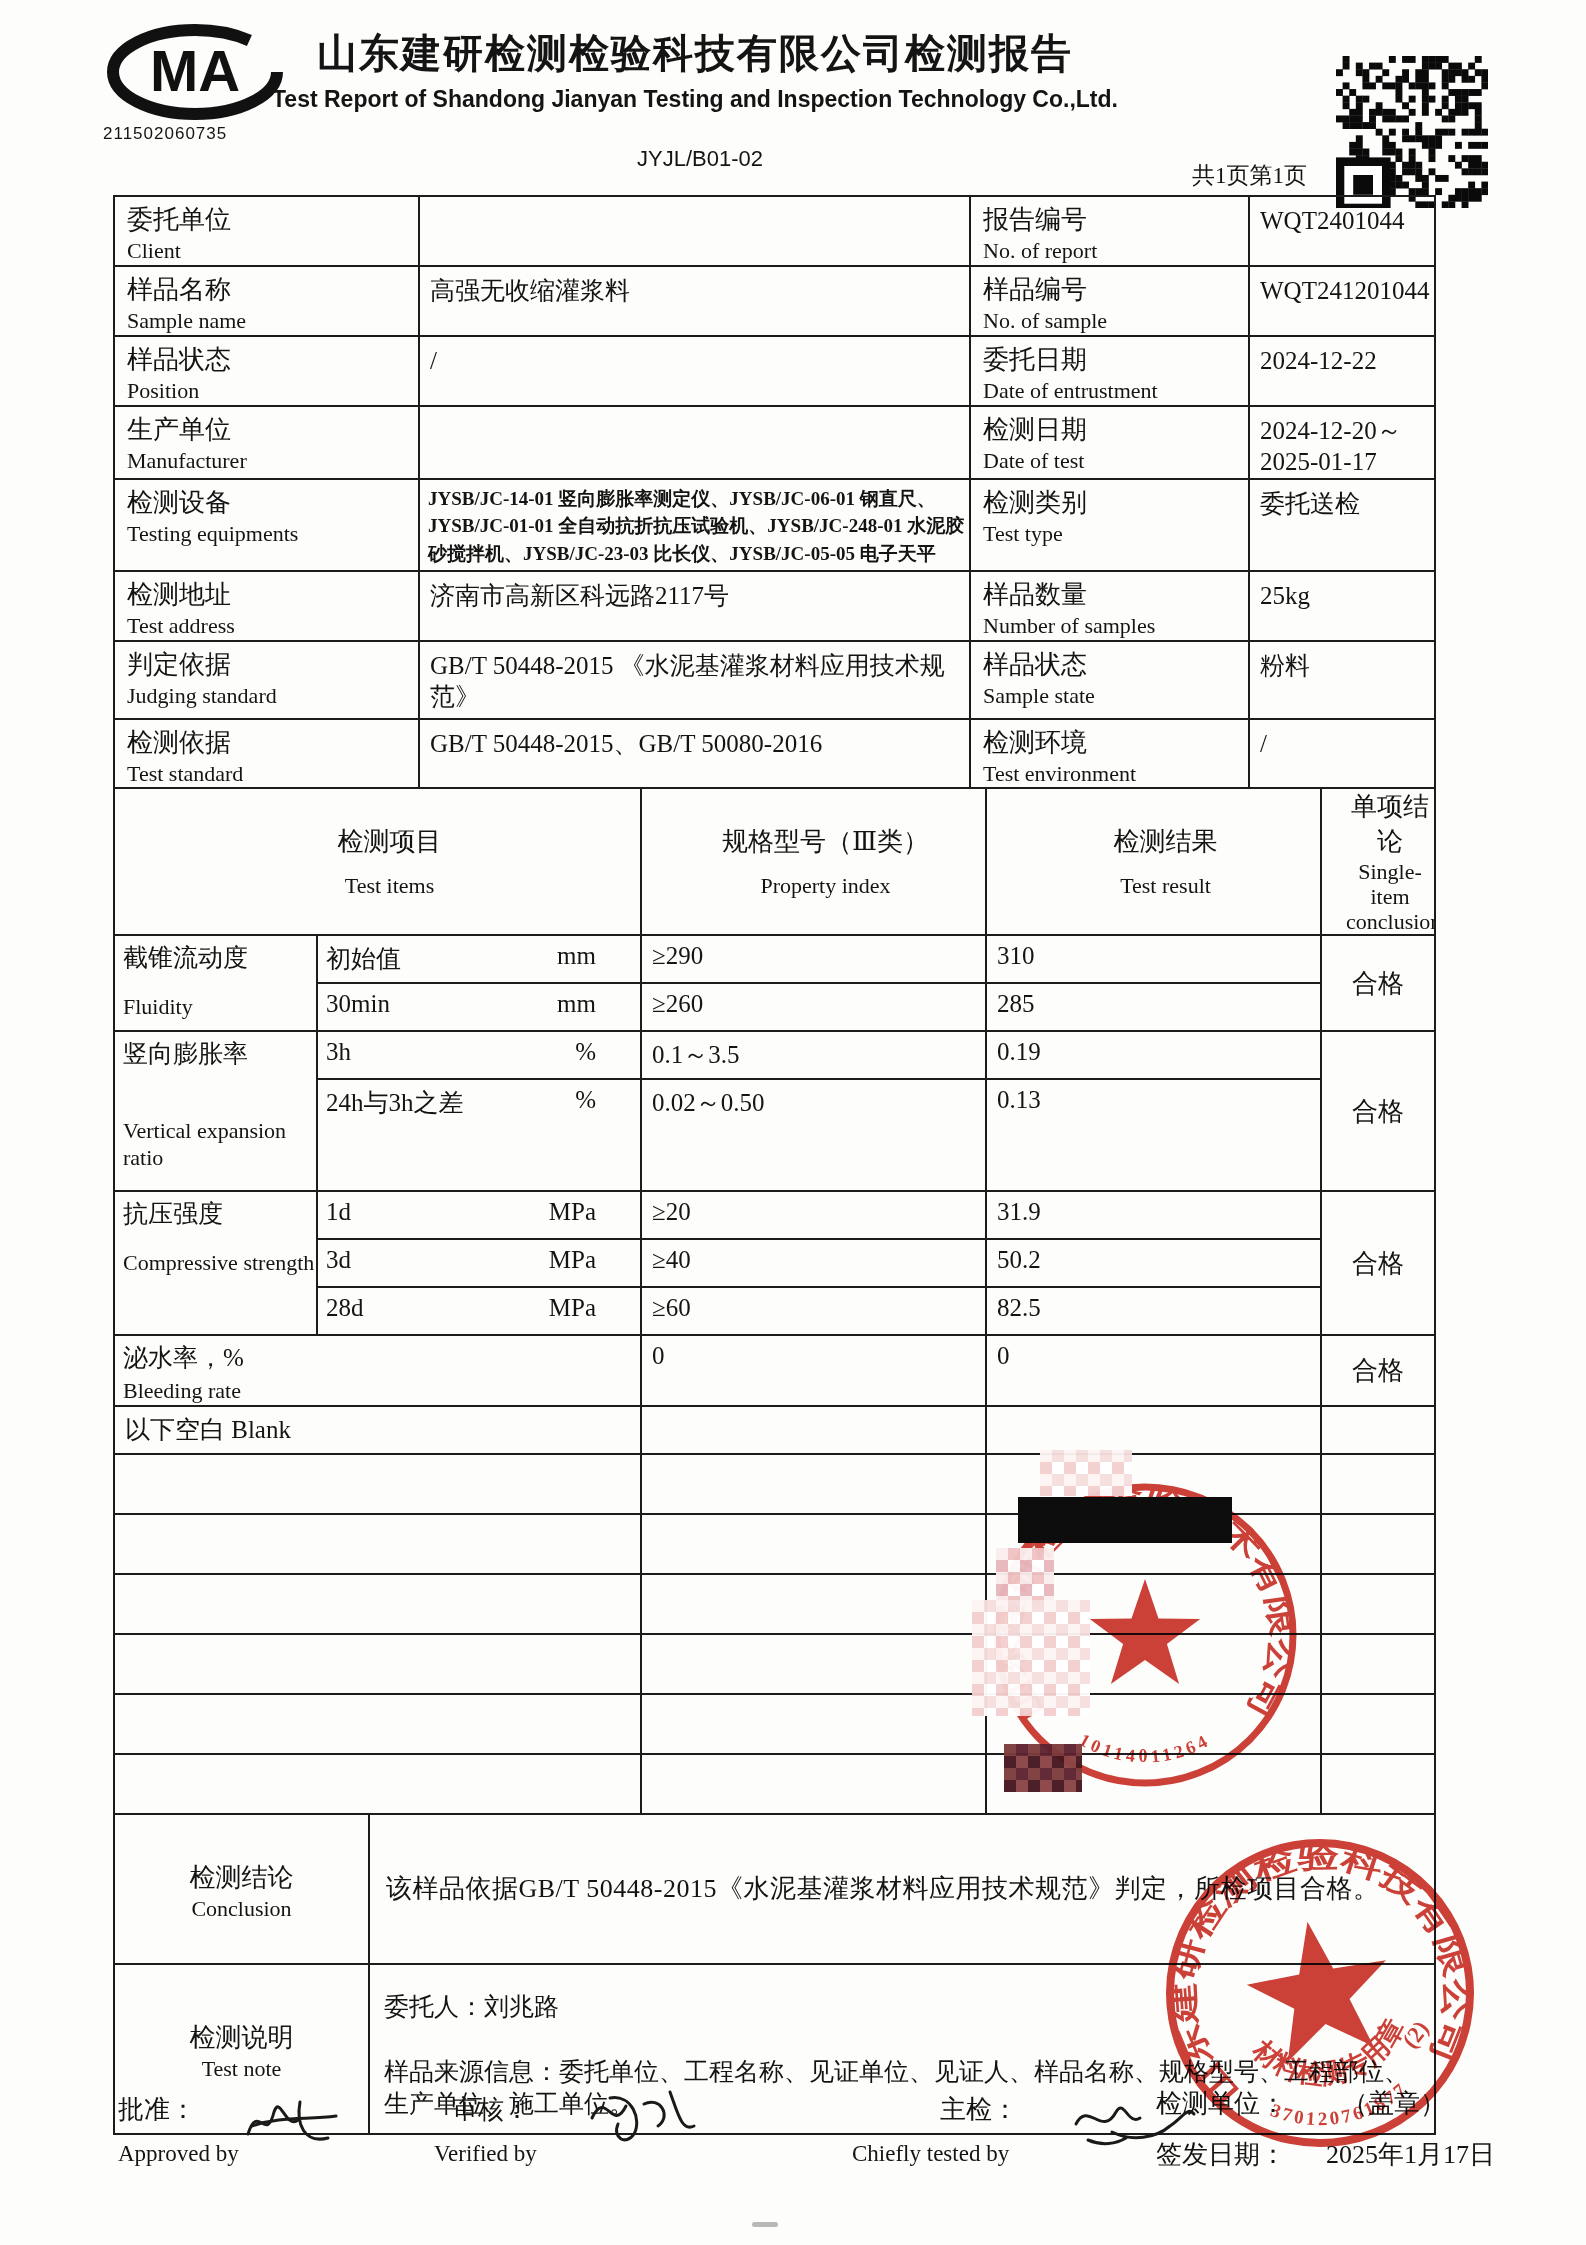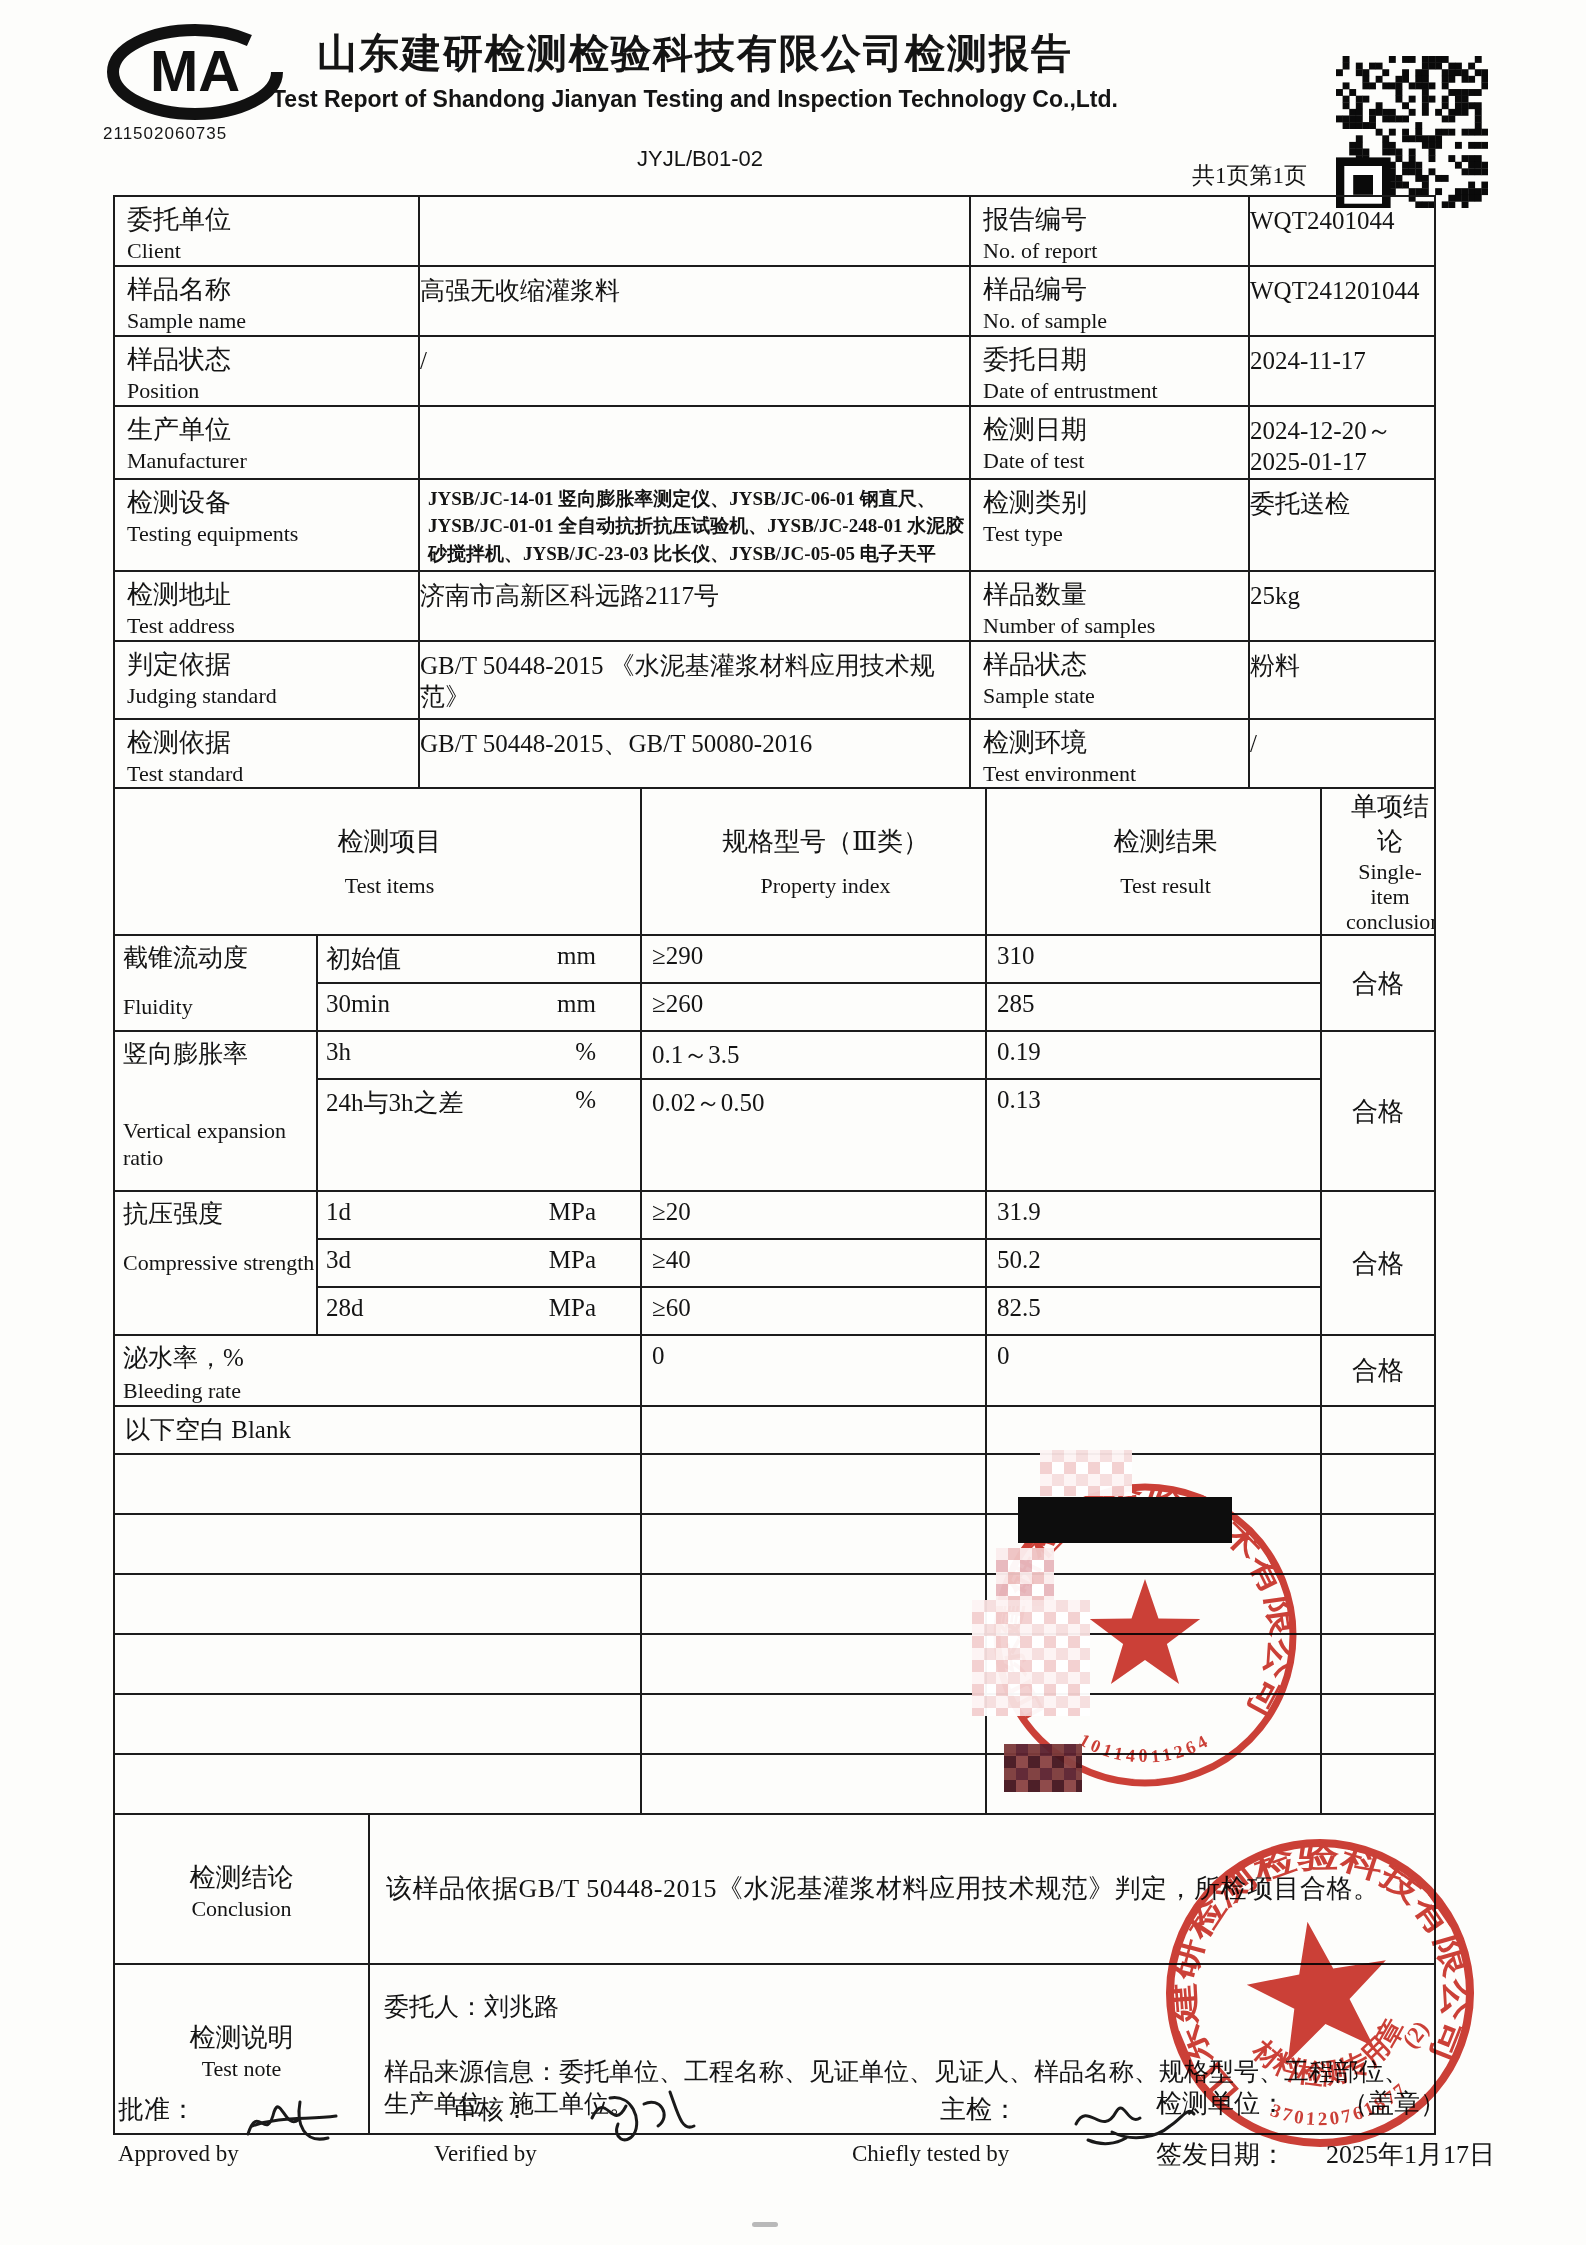--- a/index.html
+++ b/index.html
@@ -20,21 +20,21 @@
     font-family:"Liberation Sans","DejaVu Sans",sans-serif; font-size:22px; }
   .page-info { position:absolute; left:1192px; top:160px; font-size:23px; }
   .qr { position:absolute; left:1336px; top:56px; }
   
   .tbl-wrap { position:absolute; left:113px; top:195px; width:1321px; }
   table { border-collapse:collapse; table-layout:fixed; width:1321px; }
   table + table { margin-top:-2px; }
   td { border:2px solid #1c1c1c; vertical-align:top; overflow:hidden; }
   .lcn { font-size:26px; padding:5px 0 0 12px; }
   .len { font-size:22px; padding:1px 0 0 12px; }
-  .vcell { font-size:25px; padding:8px 8px 0 0; white-space:pre-line; line-height:1.25; }
+  .vcell { font-size:25px; padding:8px 8px 0 10px; white-space:pre-line; line-height:1.25; }
   .vsmall { font-size:19px; font-weight:bold; padding:5px 4px 0 8px; line-height:1.45; white-space:normal; }
   
   .hcell { text-align:center; vertical-align:middle;padding-left:24px; }
   .hcn { font-size:26px; padding-bottom:14px; }
   .hen { font-size:22px; }
   .hconc .hcn { padding-bottom:0; }
   .hconc .hen { line-height:1.15; }
   .gcell { padding:5px 0 0 8px; }
   .gcn { font-size:25px; }
   .gen { font-size:22px; margin-top:20px; line-height:1.2; }
@@ -370,21 +370,21 @@
       <tr style="height:70px">
         <td>
               <div class="lcn">样品状态</div>
               <div class="len">Position</div>
             </td>
         <td class="vcell">/</td>
         <td>
               <div class="lcn">委托日期</div>
               <div class="len">Date of entrustment</div>
             </td>
-        <td class="vcell">2024-11-17</td>
+        <td class="vcell">2024-12-22</td>
       </tr>
       <tr style="height:70px">
         <td>
               <div class="lcn">生产单位</div>
               <div class="len">Manufacturer</div>
             </td>
         <td class="vcell"></td>
         <td>
               <div class="lcn">检测日期</div>
               <div class="len">Date of test</div>

